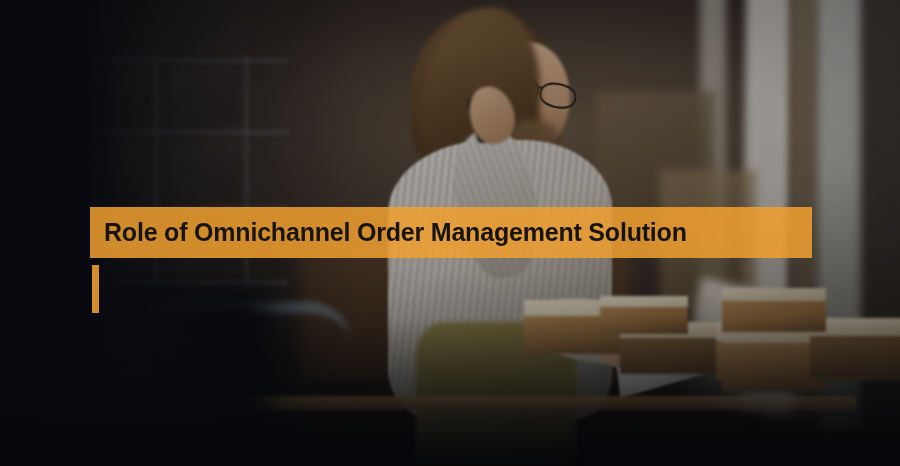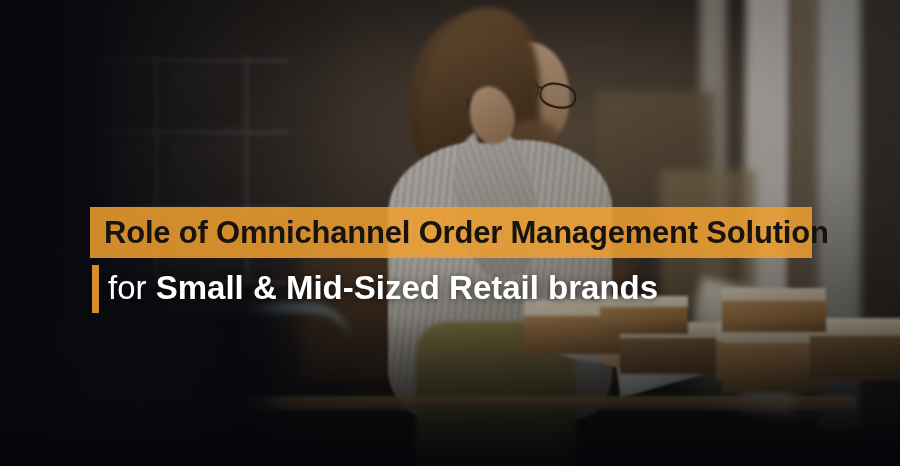--- a/index.html
+++ b/index.html
@@ -319,21 +319,21 @@
     pointer-events: auto;
   }
   .title-bar-text {
     position: absolute;
     left: 104px;
     top: 207px;
     width: 710px;
     height: 51px;
     line-height: 51px;
     color: #17130f;
-    font-size: 31px;
+    font-size: 25px;
     font-weight: bold;
     letter-spacing: -0.2px;
     white-space: nowrap;
     pointer-events: auto;
   }
   .accent-bar {
     position: absolute;
     left: 92px;
     top: 265px;
     width: 7px;
@@ -457,16 +457,15 @@
     <div class="grade-left"></div>
     <div class="grade-bottom"></div>
   </div>
 
   <div class="headline">
     <div class="title-bar"></div>
     <div class="title-bar-text">Role of Omnichannel Order Management Solution</div>
 
     <div class="accent-bar"></div>
 
-    <div class="subtitle"><span>for </span><b>Small &amp; Mid-Sized Retail brands</b></div>
   </div>
 
 </div>
 
 </body></html>

